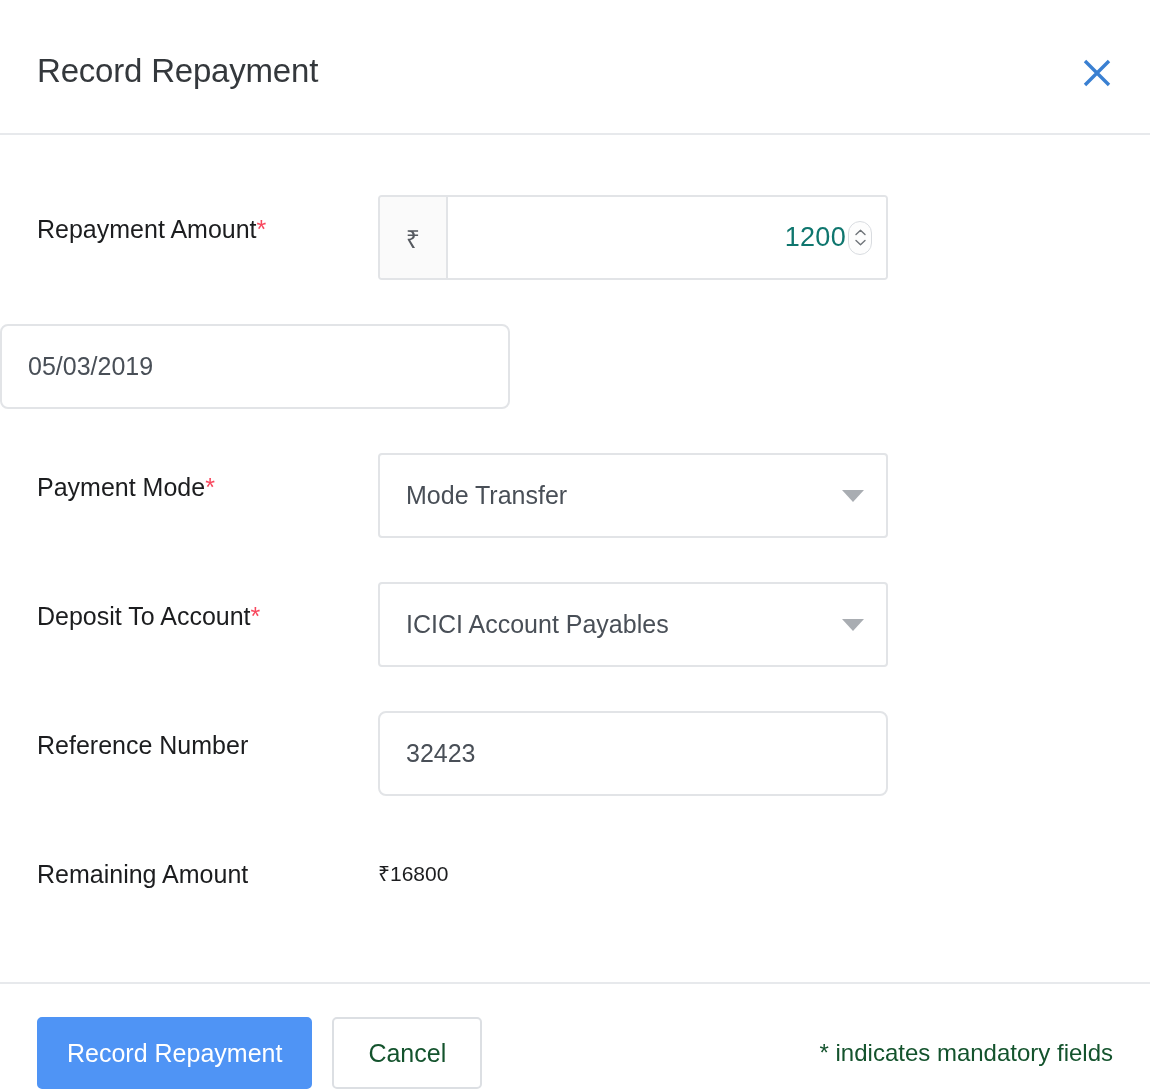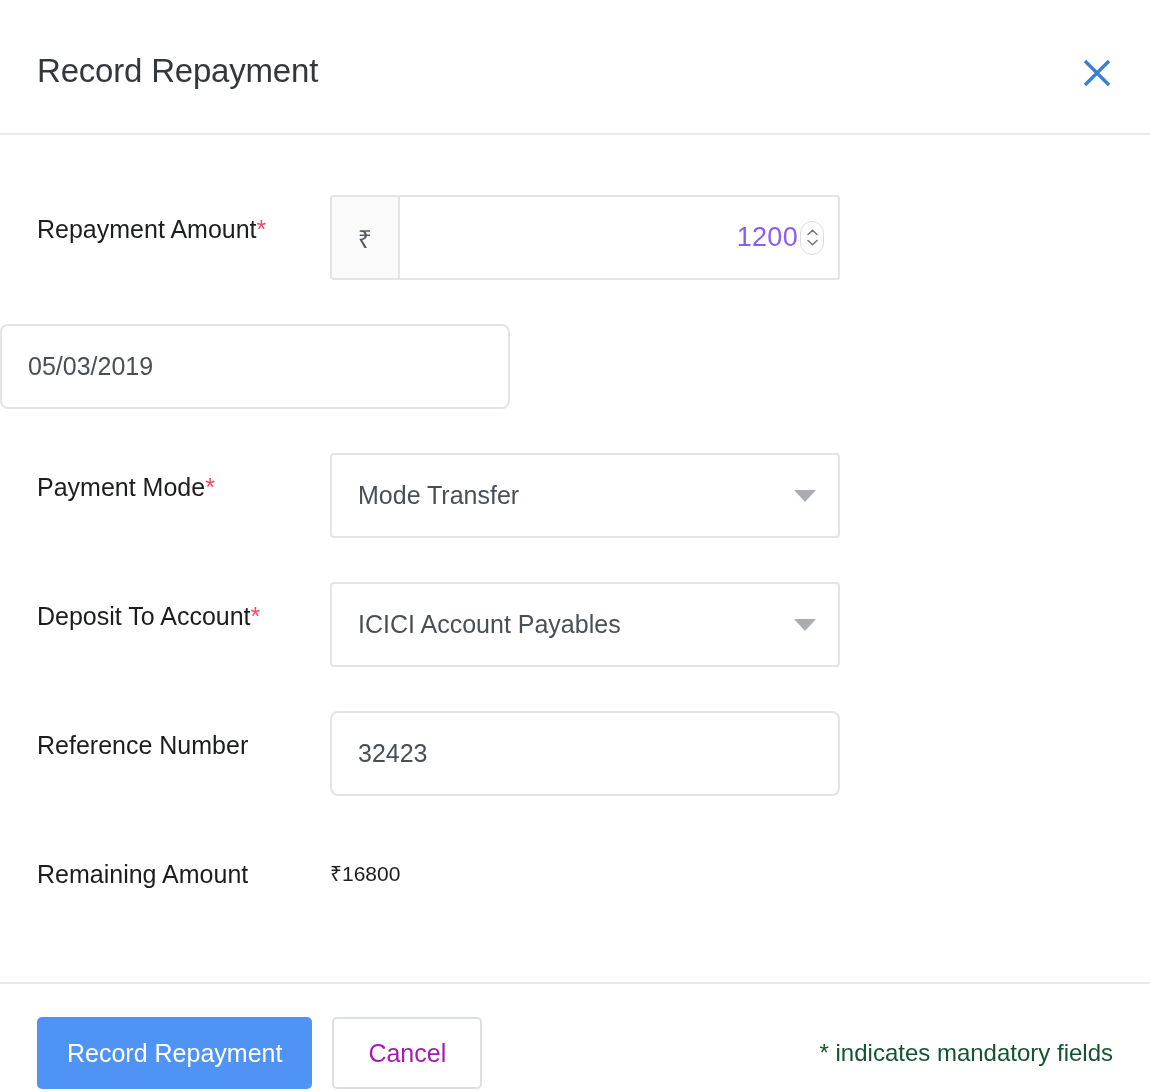--- a/index.html
+++ b/index.html
@@ -67,21 +67,21 @@
   }
 
   .form-row {
     position: relative;
     display: flex;
     align-items: flex-start;
     height: 129px;
   }
 
   .form-label {
-    width: 330px;
+    width: 378px;
     padding-left: 37px;
     padding-top: 17px;
     font-size: 25px;
     font-weight: 400;
     color: #1c1d1f;
     line-height: 34px;
     white-space: nowrap;
   }
   .req-star {
     color: #f8485e;
@@ -133,21 +133,21 @@
     flex: 1 1 auto;
     display: flex;
     align-items: center;
     justify-content: flex-end;
     padding-right: 14px;
     gap: 2px;
     background: #ffffff;
   }
   .amount-value {
     font-size: 27px;
-    color: #8b5cf6;
+    color: #0f766e;
     letter-spacing: 0.3px;
   }
   .spinner {
     width: 24px;
     height: 34px;
     border: 1px solid #d9dce0;
     border-radius: 12px;
     background: #fdfdfd;
     display: flex;
     flex-direction: column;
@@ -218,21 +218,21 @@
   }
   .btn-primary {
     background: #4f94f5;
     border: 2px solid #4f94f5;
     color: #ffffff;
     padding: 0 28px;
   }
   .btn-default {
     background: #ffffff;
     border: 2px solid #dcdfe3;
-    color: #a21caf;
+    color: #14532d;
     padding: 0 34px;
   }
 
   .mandatory-note {
     margin-left: auto;
     font-size: 24px;
     color: #14532d;
     white-space: nowrap;
   }
 </style>

